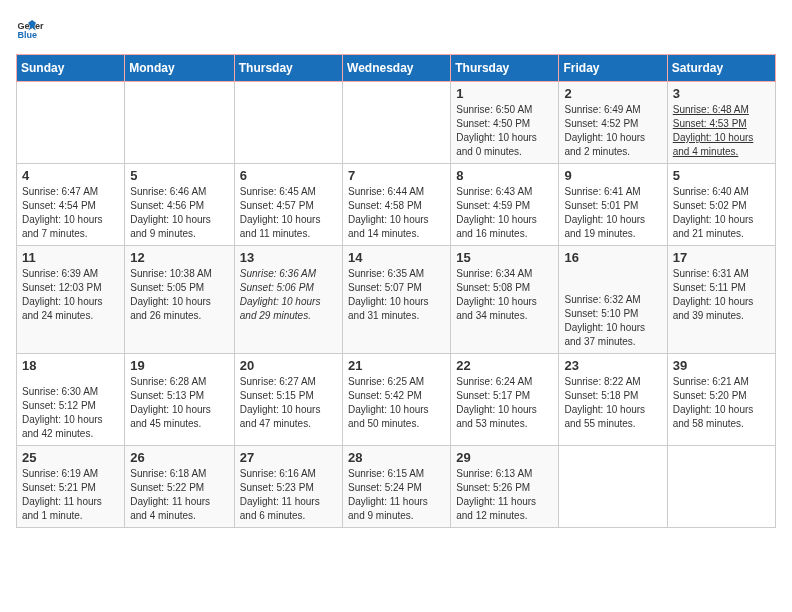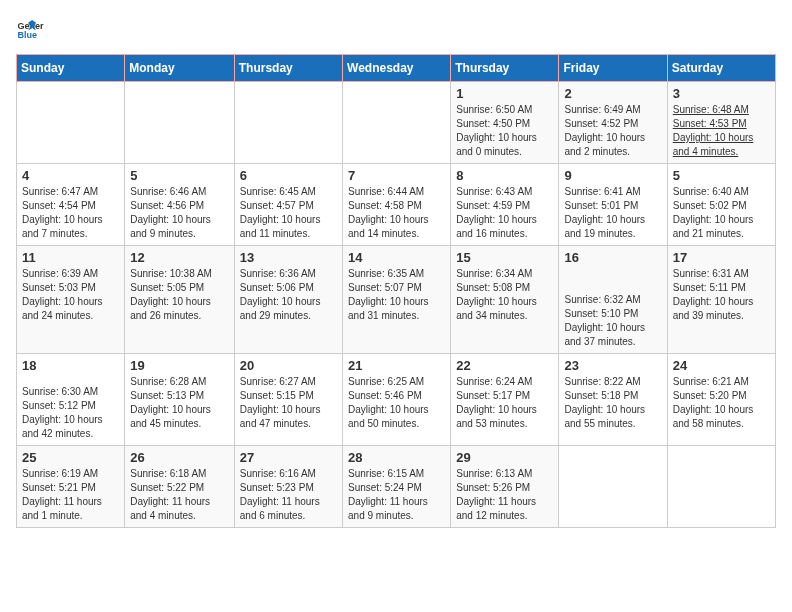--- a/index.html
+++ b/index.html
@@ -186,34 +186,34 @@
           <div class="day-info" style="white-space: pre-line;">Sunrise: 6:40 AM
 Sunset: 5:02 PM
 Daylight: 10 hours
 and 21 minutes.</div>
         </td>
       </tr>
       <tr>
         <td>
           <div class="day-number">11</div>
           <div class="day-info" style="white-space: pre-line;">Sunrise: 6:39 AM
-Sunset: 5:03 PM
+Sunset: 12:03 PM
 Daylight: 10 hours
 and 24 minutes.</div>
         </td>
         <td>
           <div class="day-number">12</div>
           <div class="day-info" style="white-space: pre-line;">Sunrise: 10:38 AM
 Sunset: 5:05 PM
 Daylight: 10 hours
 and 26 minutes.</div>
         </td>
         <td>
           <div class="day-number">13</div>
-          <div class="day-info" style="white-space: pre-line;">Sunrise: 6:36 AM
+          <div class="day-info" style="white-space: pre-line; font-style: italic;">Sunrise: 6:36 AM
 Sunset: 5:06 PM
 Daylight: 10 hours
 and 29 minutes.</div>
         </td>
         <td>
           <div class="day-number">14</div>
           <div class="day-info" style="white-space: pre-line;">Sunrise: 6:35 AM
 Sunset: 5:07 PM
 Daylight: 10 hours
 and 31 minutes.</div>
@@ -258,40 +258,40 @@
         <td>
           <div class="day-number">20</div>
           <div class="day-info" style="white-space: pre-line;">Sunrise: 6:27 AM
 Sunset: 5:15 PM
 Daylight: 10 hours
 and 47 minutes.</div>
         </td>
         <td>
           <div class="day-number">21</div>
           <div class="day-info" style="white-space: pre-line;">Sunrise: 6:25 AM
-Sunset: 5:46 PM
+Sunset: 5:42 PM
 Daylight: 10 hours
 and 50 minutes.</div>
         </td>
         <td>
           <div class="day-number">22</div>
           <div class="day-info" style="white-space: pre-line;">Sunrise: 6:24 AM
 Sunset: 5:17 PM
 Daylight: 10 hours
 and 53 minutes.</div>
         </td>
         <td>
           <div class="day-number">23</div>
           <div class="day-info" style="white-space: pre-line;">Sunrise: 8:22 AM
 Sunset: 5:18 PM
 Daylight: 10 hours
 and 55 minutes.</div>
         </td>
         <td>
-          <div class="day-number">24</div>
+          <div class="day-number">39</div>
           <div class="day-info" style="white-space: pre-line;">Sunrise: 6:21 AM
 Sunset: 5:20 PM
 Daylight: 10 hours
 and 58 minutes.</div>
         </td>
       </tr>
       <tr>
         <td>
           <div class="day-number">25</div>
           <div class="day-info" style="white-space: pre-line;">Sunrise: 6:19 AM

